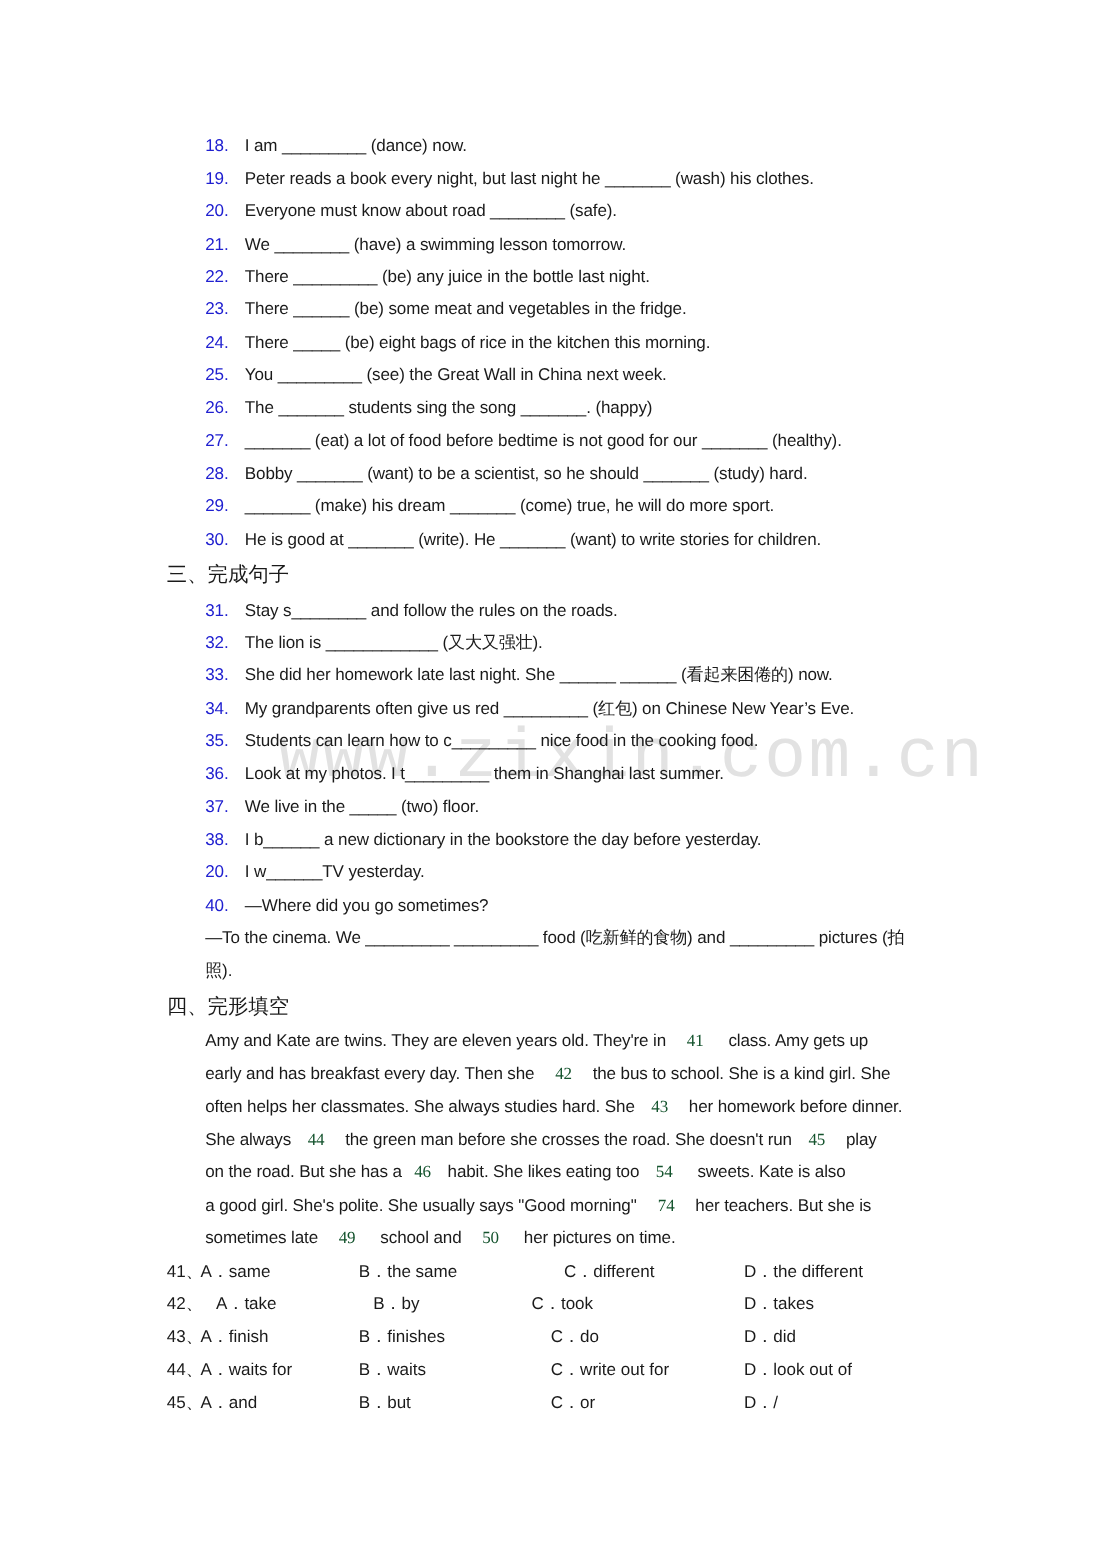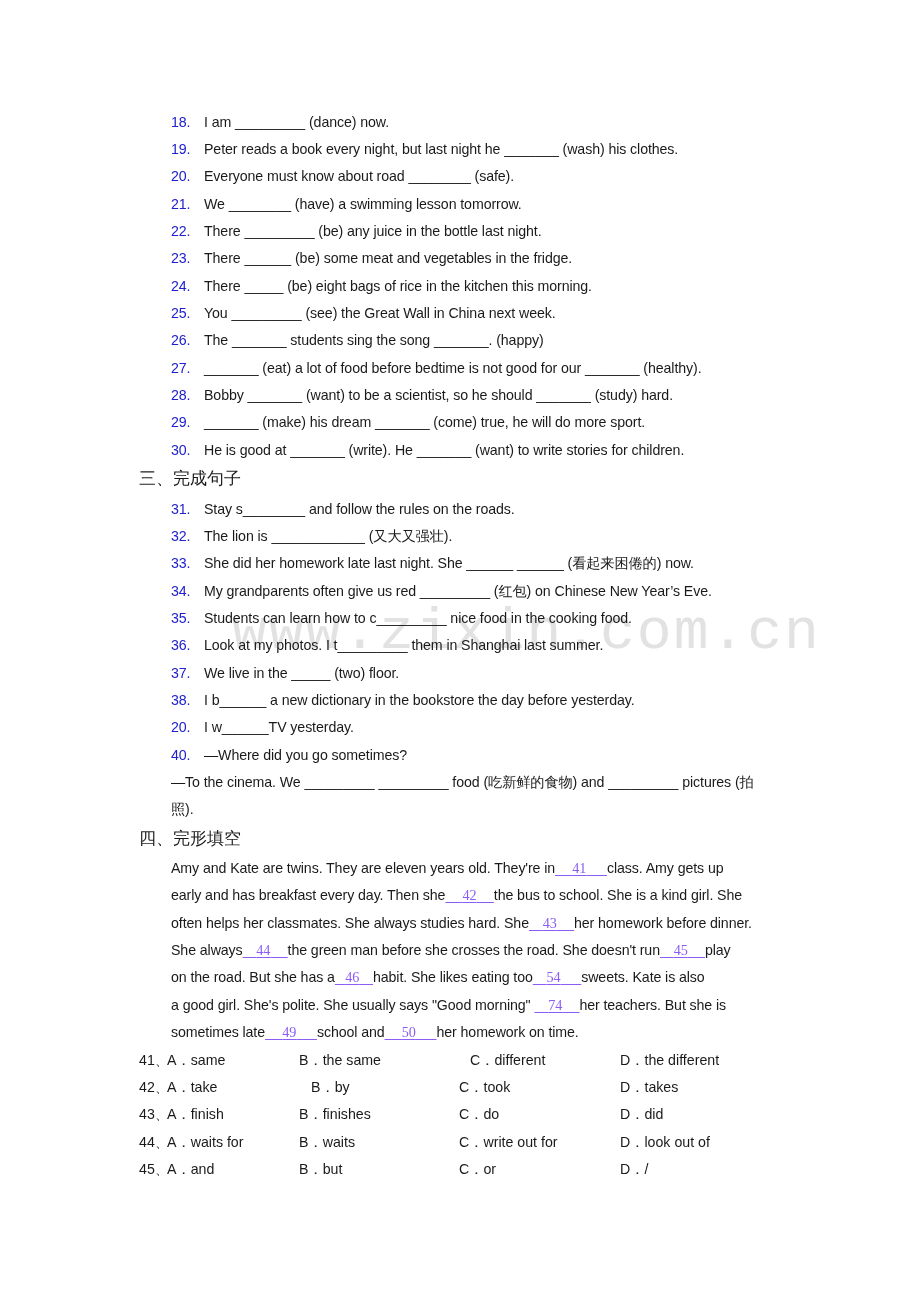--- a/index.html
+++ b/index.html
@@ -12,22 +12,22 @@
     .line {
       position: absolute; left: 139px; height: 27px; line-height: 27px;
       font-size: 14.2px; white-space: nowrap; letter-spacing: -0.1px; margin-left: 32px;
     }
     .qnum { color: #2020d0; display: inline-block; width: 33px; }
     .heading {
       position: absolute; left: 139px; height: 28px; line-height: 28px;
       font-size: 17px; font-family: Liberation Serif, serif; white-space: nowrap;
     }
     .blank-num {
-      display: inline-block; text-decoration: underline; text-underline-offset: 2px;
-      font-family: "Liberation Serif", serif; color: #8b5cf6; white-space: pre;
+      display: inline-block; text-underline-offset: 2px;
+      font-family: "Liberation Serif", serif; color: #14532d; white-space: pre;
     }
     .watermark {
       position: absolute; left: 232px; top: 600px; font-size: 58px; color: #e2e2e2;
       font-family: Liberation Mono, monospace; letter-spacing: 2px;
       pointer-events: none; z-index: 0;
     }
     .content { position: relative; z-index: 1; }
     .opt-row { position: absolute; left: 139px; height: 27px; line-height: 27px; font-size: 14.2px; white-space: nowrap; }
     .opt { position: absolute; top: 0; }
     .opt-num { position: absolute; left: 0; }
@@ -69,34 +69,34 @@
     <div class="line" style="top:796px">照).</div>
 
     <div class="heading" style="top:825px">四、完形填空</div>
 
     <div class="line" style="top:855px"><span>Amy and Kate are twins. They are eleven years old. They're in</span><span class="blank-num">     <span>41</span>      </span><span>class. Amy gets up</span></div>
     <div class="line" style="top:882px"><span>early and has breakfast every day. Then she</span><span class="blank-num">     <span>42</span>     </span><span>the bus to school. She is a kind girl. She</span></div>
     <div class="line" style="top:910px"><span>often helps her classmates. She always studies hard. She</span><span class="blank-num">    <span>43</span>     </span><span>her homework before dinner.</span></div>
     <div class="line" style="top:937px"><span>She always</span><span class="blank-num">    <span>44</span>     </span><span>the green man before she crosses the road. She doesn't run</span><span class="blank-num">    <span>45</span>     </span><span>play</span></div>
     <div class="line" style="top:964px"><span>on the road. But she has a</span><span class="blank-num">   <span>46</span>    </span><span>habit. She likes eating too</span><span class="blank-num">    <span>54</span>      </span><span>sweets. Kate is also</span></div>
     <div class="line" style="top:992px"><span>a good girl. She's polite. She usually says "Good morning" </span><span class="blank-num">    <span>74</span>     </span><span>her teachers. But she is</span></div>
-    <div class="line" style="top:1019px"><span>sometimes late</span><span class="blank-num">     <span>49</span>      </span><span>school and</span><span class="blank-num">     <span>50</span>      </span><span>her homework on time.</span></div>
+    <div class="line" style="top:1019px"><span>sometimes late</span><span class="blank-num">     <span>49</span>      </span><span>school and</span><span class="blank-num">     <span>50</span>      </span><span>her pictures on time.</span></div>
 
     <div class="opt-row" style="top:1047px">
       <span class="opt-num">41、</span>
       <span class="opt" style="left:28px">A．same</span>
       <span class="opt" style="left:160px">B．the same</span>
       <span class="opt" style="left:331px">C．different</span>
       <span class="opt" style="left:481px">D．the different</span>
     </div>
     <div class="opt-row" style="top:1074px">
       <span class="opt-num">42、</span>
-      <span class="opt" style="left:28px">A．take</span>
+      <span class="opt" style="left:41px">A．take</span>
       <span class="opt" style="left:172px">B．by</span>
-      <span class="opt" style="left:320px">C．took</span>
+      <span class="opt" style="left:304px">C．took</span>
       <span class="opt" style="left:481px">D．takes</span>
     </div>
     <div class="opt-row" style="top:1101px">
       <span class="opt-num">43、</span>
       <span class="opt" style="left:28px">A．finish</span>
       <span class="opt" style="left:160px">B．finishes</span>
       <span class="opt" style="left:320px">C．do</span>
       <span class="opt" style="left:481px">D．did</span>
     </div>
     <div class="opt-row" style="top:1129px">

